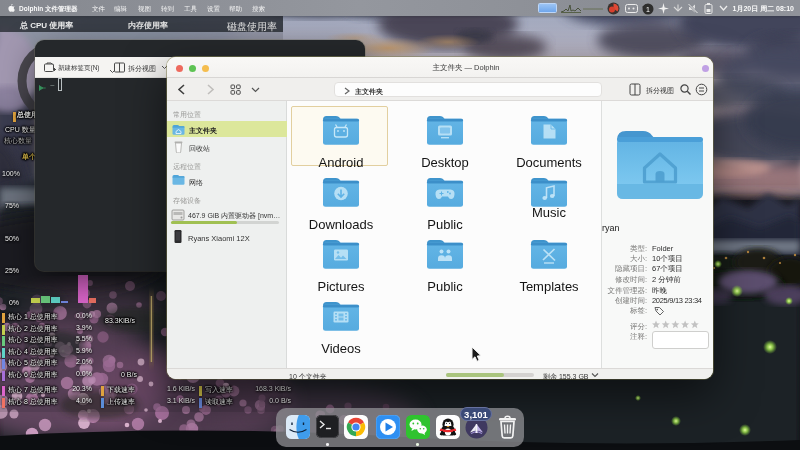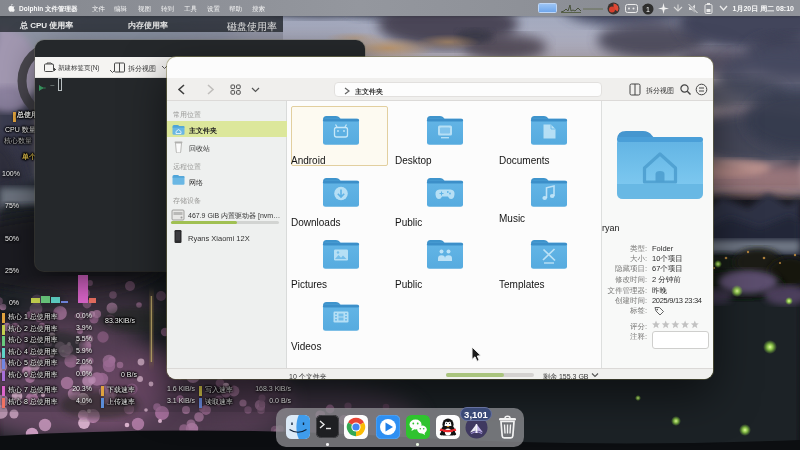--- a/index.html
+++ b/index.html
@@ -2,21 +2,21 @@
 <html><head><meta charset="utf-8">
 <style>
 html,body{margin:0;padding:0;width:800px;height:450px;overflow:hidden;background:#111;
  font-family:"Liberation Sans",sans-serif;}
 *{box-sizing:border-box}
 .abs{position:absolute}
 #stage{position:relative;width:800px;height:450px;overflow:hidden}
 .tl{border-radius:50%}
 .infL{right:66px;text-align:right;font-size:7.5px;color:#7a7a78}
 .infV{left:50px;font-size:7.5px;color:#2c2c2c;white-space:nowrap}
-.fl{position:absolute;width:100px;font-size:10px;color:#141414}
+.fl{position:absolute;width:100px;text-align:center;font-size:13px;color:#141414}
 .mtxt{position:absolute;color:#f2f2f2;font-size:7px;white-space:nowrap;text-shadow:0 1px 2px rgba(0,0,0,0.95),0 0 3px rgba(0,0,0,0.9)}
 .mbox{padding:0 2px}
 .mval span{padding:0 2px}
 .mtxt,.mval{text-shadow:0 0 2px #000,0 1px 2px #000,1px 0 2px #000,-1px 0 2px #000,0 -1px 2px #000}
 .mval{position:absolute;color:#f2f2f2;font-size:7px;text-align:right;text-shadow:0 1px 2px rgba(0,0,0,0.95),0 0 3px rgba(0,0,0,0.9)}
 .mk{position:absolute;width:3px;height:10px;box-shadow:0 0 2px rgba(0,0,0,0.8)}
 </style></head>
 <body>
 <div id="stage">
 
@@ -421,20 +421,27 @@
   </div>
   <svg class="abs" style="left:4px;top:45px" width="7" height="6">
         <path d="M0,0.5 L4,3 L0,5.5z M3.2,3 h3.5" fill="#3aa565" stroke="#3aa565" stroke-width="0.8" opacity="0.85"></path>
       </svg>
   <div class="abs" style="left:15px;top:41px;font-size:8px;color:#a8b8b2;opacity:0.85">~</div>
   <div class="abs" style="left:23px;top:38px;width:4px;height:13px;border:1px solid #b9bfc1"></div>
 </div>
 
 <div class="abs" id="dolphin" style="left:167px;top:57px;width:546px;height:322px;z-index:3;border-radius:9px;background:#fcfcfc;box-shadow:0 16px 44px rgba(0,0,0,0.55),0 0 0 1px rgba(150,148,95,0.55);overflow:hidden">
 
+  <div class="abs" style="left:0;top:0;width:546px;height:21px;background:linear-gradient(#f9f8f6,#f3f2f0);border-bottom:1px solid #d8d6d4">
+    <div class="abs tl" style="left:9px;top:7.5px;width:7px;height:7px;background:#ee6a5e"></div>
+    <div class="abs tl" style="left:22px;top:7.5px;width:7px;height:7px;background:#5ec353"></div>
+    <div class="abs tl" style="left:35px;top:7.5px;width:7px;height:7px;background:#f5bd4e"></div>
+    <div class="abs" style="left:26px;top:6px;width:546px;text-align:center;font-size:7.5px;color:#3c3c3c">主文件夹 — Dolphin</div>
+    <div class="abs tl" style="left:535px;top:7.5px;width:7px;height:7px;background:#c0a0e4"></div>
+  </div>
 
   <div class="abs" style="left:0;top:21px;width:546px;height:23px;background:#f0efed;border-bottom:1px solid #dcdad8">
     <svg class="abs" style="left:8px;top:5px" width="90" height="13">
       <path d="M9,2 L4,6.5 L9,11" fill="none" stroke="#3f3f3f" stroke-width="1.6"></path>
       <path d="M33,2 L38,6.5 L33,11" fill="none" stroke="#c0beBC" stroke-width="1.6"></path>
       <g stroke="#494949" stroke-width="1" fill="none">
         <rect x="56" y="2" width="3.6" height="3.6" rx="0.8"></rect>
             <rect x="61.6" y="2" width="3.6" height="3.6" rx="0.8"></rect>
         <rect x="56" y="7.6" width="3.6" height="3.6" rx="0.8"></rect>
             <rect x="61.6" y="7.6" width="3.6" height="3.6" rx="0.8"></rect>
@@ -537,21 +544,21 @@
           <circle cx="25" cy="19.5" r="0.9" fill="#5fb3e6"></circle>
           <circle cx="22.8" cy="18" r="0.9" fill="#5fb3e6"></circle>
         </svg>
     <div class="fl" style="left:107px;top:116px">Public</div>
     <svg class="abs" style="left:241px;top:73px" width="40" height="34">
           <use href="#foldstd"></use>
           <path d="M17.5,24 V13.8 l7.5,-1.8 V22" fill="none" stroke="#c6e7f8" stroke-width="1.6" opacity="0.9"></path>
           <ellipse cx="15.7" cy="24" rx="2.3" ry="1.9" fill="#c6e7f8" opacity="0.9"></ellipse>
           <ellipse cx="23.2" cy="22" rx="2.3" ry="1.9" fill="#c6e7f8" opacity="0.9"></ellipse>
         </svg>
-    <div class="fl" style="left:211px;top:112px">Music</div>
+    <div class="fl" style="left:211px;top:104px">Music</div>
     <svg class="abs" style="left:33px;top:135px" width="40" height="34">
           <use href="#foldstd"></use>
           <rect x="13" y="13.5" width="14" height="11" rx="1.2" fill="#c6e7f8" opacity="0.85"></rect>
           <path d="M14,23 l3.5,-4 l2.5,2.8 l2,-2.2 l3.5,3.4z" fill="#5fb3e6" opacity="0.75"></path>
           <circle cx="17" cy="16.5" r="1.2" fill="#5fb3e6" opacity="0.75"></circle>
         </svg>
     <div class="fl" style="left:3px;top:178px">Pictures</div>
     <svg class="abs" style="left:137px;top:135px" width="40" height="34">
           <use href="#foldstd"></use>
           <circle cx="16.5" cy="15.5" r="2" fill="#c6e7f8" opacity="0.9"></circle>

